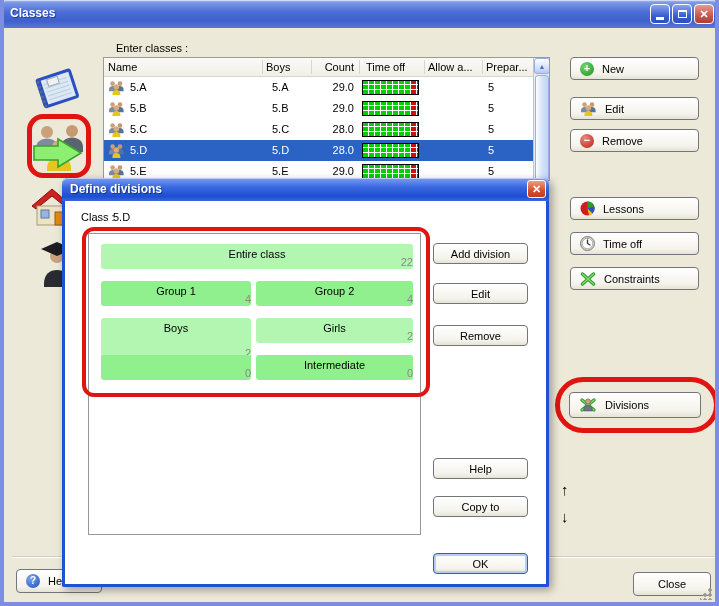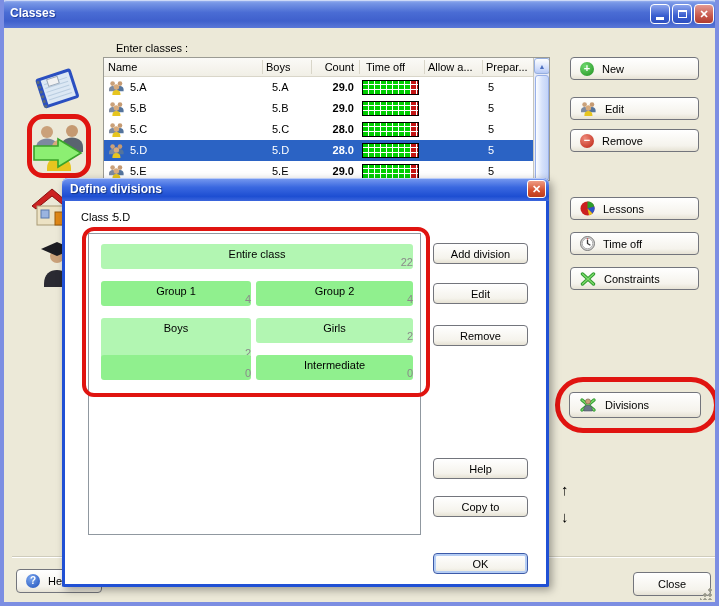--- a/index.html
+++ b/index.html
@@ -24,21 +24,21 @@
   .lbl-enter{position:absolute;left:112px;top:42px;}
   .table{position:absolute;left:99px;top:57px;width:447px;height:124px;background:#fff;border:1px solid #9b9b93;overflow:hidden;padding-left:44px;}
   .thead{position:absolute;left:0;top:0;width:429px;height:19px;background:linear-gradient(180deg,#fbfaf7,#f1efe6);border-bottom:1px solid #d9d6c9;}
   .th{position:absolute;top:3px;white-space:nowrap;overflow:hidden;}
   .th-sep{position:absolute;top:2px;height:14px;width:1px;background:#d9d6c9;}
   .trow{position:absolute;left:0;width:429px;height:21px;background:#fff;}
   .trow.selected{background:#2b63c4;color:#fff;}
   .trow .c-icon{position:absolute;left:4px;top:3px;}
   .trow .c-name{position:absolute;left:26px;top:4px;}
   .trow .c-short{position:absolute;left:168px;top:4px;}
-  .trow .c-count{position:absolute;left:208px;top:4px;width:42px;text-align:right;font-weight:bold;}
+  .trow .c-count{position:absolute;left:208px;top:4px;width:42px;text-align:right;}
   .trow .c-prepar{position:absolute;left:384px;top:4px;}
   .togrid{position:absolute;left:258px;top:3px;width:57px;height:15px;border:1px solid #000;background-color:#00cf00;
     background-image:
       repeating-linear-gradient(90deg,transparent 0 5px,#fff 5px 6px),
       repeating-linear-gradient(0deg,transparent 0 4px,#fff 4px 5px),
       linear-gradient(#c41414,#c41414);
     background-size:auto,auto,7px 100%;
     background-position:0 0,0 0,right 0;
     background-repeat:repeat,repeat,no-repeat;}
   .vscroll{position:absolute;right:0;top:0;width:16px;height:100%;background:#e7ebf7;border-left:1px solid #c6c6be;}

